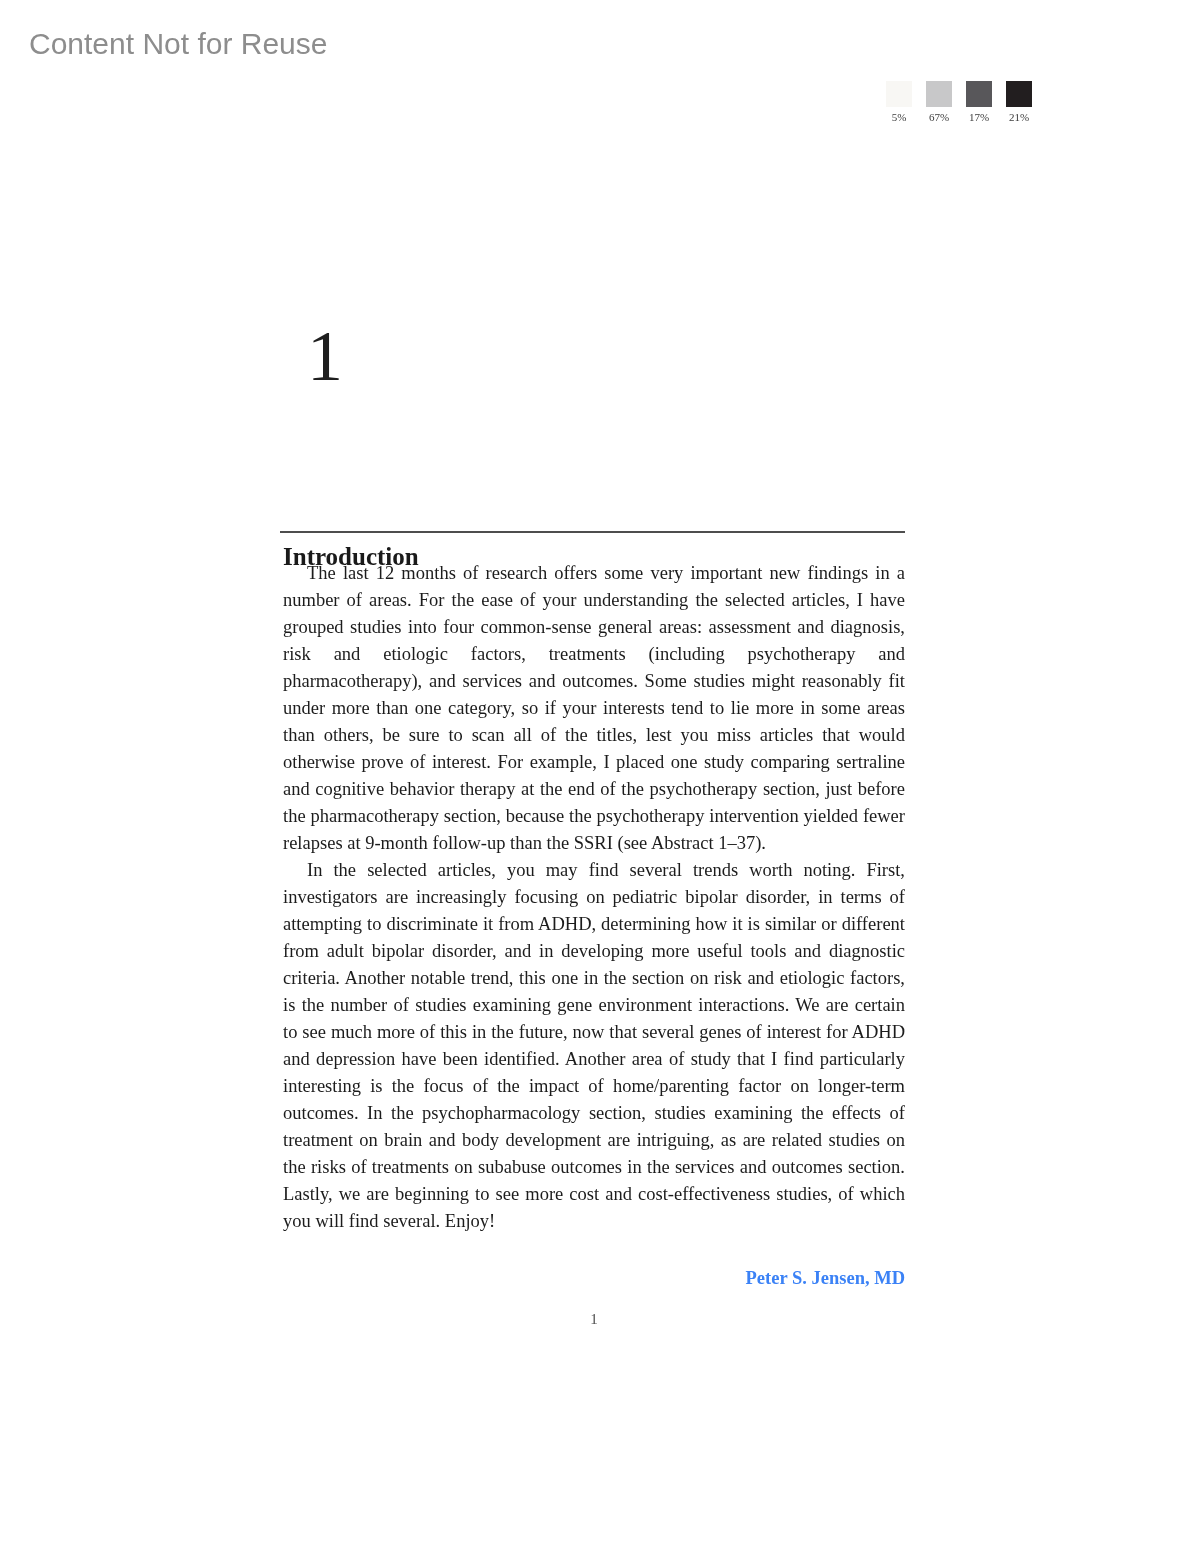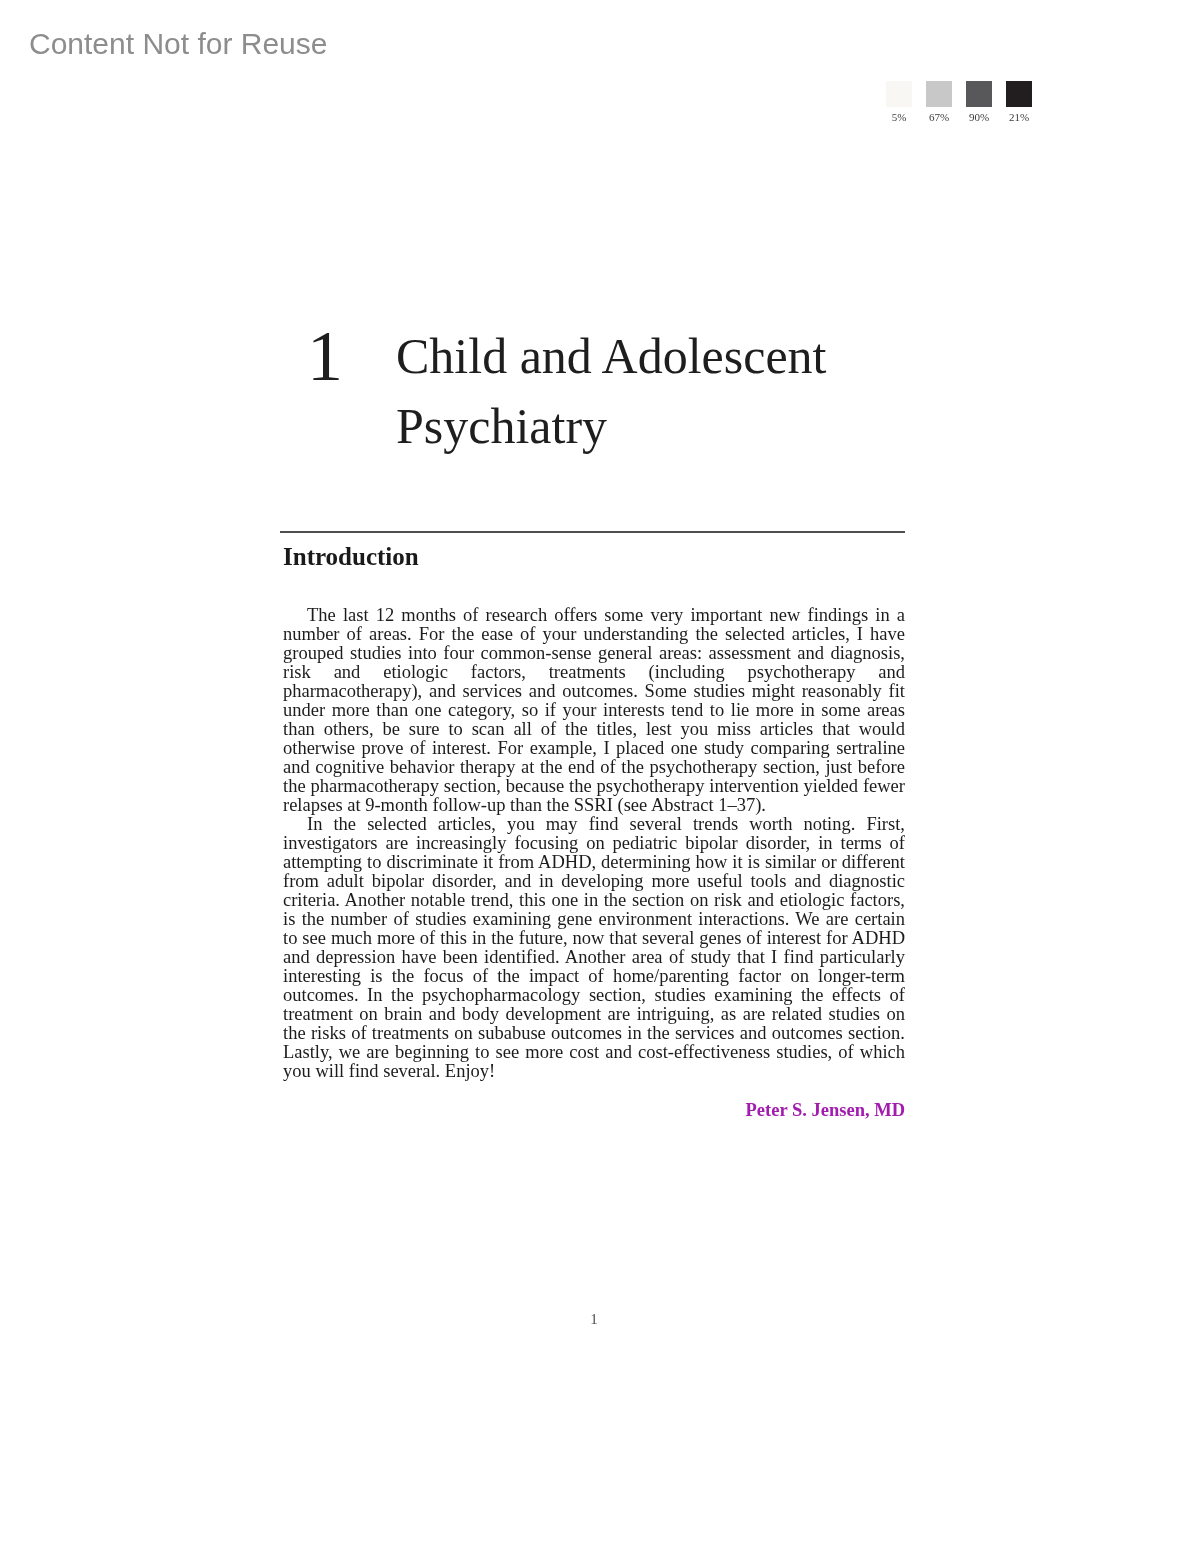--- a/index.html
+++ b/index.html
@@ -80,34 +80,34 @@
     position: absolute;
     left: 0;
     top: 543px;
     font-size: 25px;
     font-weight: bold;
     color: #1a1a1a;
   }
   .body-text {
     position: absolute;
     left: 0;
-    top: 606px;
+    top: 560px;
     width: 622px;
     font-size: 18.5px;
-    line-height: 19px;
+    line-height: 27px;
     text-align: justify;
     color: #1c1c1c;
   }
   .body-text p { margin: 0; text-indent: 24px; }
   .signature {
-    margin-top: 20px;
+    margin-top: 30px;
     text-align: right;
     font-weight: bold;
     font-size: 18.5px;
-    color: #a21caf;
+    color: #3b82f6;
   }
   .page-number {
     position: absolute;
     left: 0;
     top: 1311px;
     width: 622px;
     text-align: center;
     font-size: 15px;
     color: #4f4f4f;
   }
@@ -123,33 +123,32 @@
       <div class="swatch-cell">
         <div class="swatch" style="background: rgb(248, 247, 244);"></div>
         <div class="swatch-label">5%</div>
       </div>
       <div class="swatch-cell">
         <div class="swatch" style="background: rgb(200, 200, 201);"></div>
         <div class="swatch-label">67%</div>
       </div>
       <div class="swatch-cell">
         <div class="swatch" style="background: rgb(88, 87, 90);"></div>
-        <div class="swatch-label">90%</div>
+        <div class="swatch-label">17%</div>
       </div>
       <div class="swatch-cell">
         <div class="swatch" style="background: rgb(34, 30, 31);"></div>
         <div class="swatch-label">21%</div>
       </div>
     </div>
 
   <div class="content">
 
     <div class="chapter-number">1</div>
 
-    <div class="chapter-title">Child and Adolescent Psychiatry</div>
 
     <div class="rule"></div>
 
     <div class="section-heading">Introduction</div>
 
     <div class="body-text">
       <p>The last 12 months of research offers some very important new findings in a number of areas. For the ease of your understanding the selected articles, I have grouped studies into four common-sense general areas: assessment and diagnosis, risk and etiologic factors, treatments (including psychotherapy and pharmacotherapy), and services and outcomes. Some studies might reasonably fit under more than one category, so if your interests tend to lie more in some areas than others, be sure to scan all of the titles, lest you miss articles that would otherwise prove of interest. For example, I placed one study comparing sertraline and cognitive behavior therapy at the end of the psychotherapy section, just before the pharmacotherapy section, because the psychotherapy intervention yielded fewer relapses at 9-month follow-up than the SSRI (see Abstract 1–37).</p>
       <p>In the selected articles, you may find several trends worth noting. First, investigators are increasingly focusing on pediatric bipolar disorder, in terms of attempting to discriminate it from ADHD, determining how it is similar or different from adult bipolar disorder, and in developing more useful tools and diagnostic criteria. Another notable trend, this one in the section on risk and etiologic factors, is the number of studies examining gene environment interactions. We are certain to see much more of this in the future, now that several genes of interest for ADHD and depression have been identified. Another area of study that I find particularly interesting is the focus of the impact of home/parenting factor on longer-term outcomes. In the psychopharmacology section, studies examining the effects of treatment on brain and body development are intriguing, as are related studies on the risks of treatments on subabuse outcomes in the services and outcomes section. Lastly, we are beginning to see more cost and cost-effectiveness studies, of which you will find several. Enjoy!</p>
       <div class="signature">Peter S. Jensen, MD</div>
     </div>

